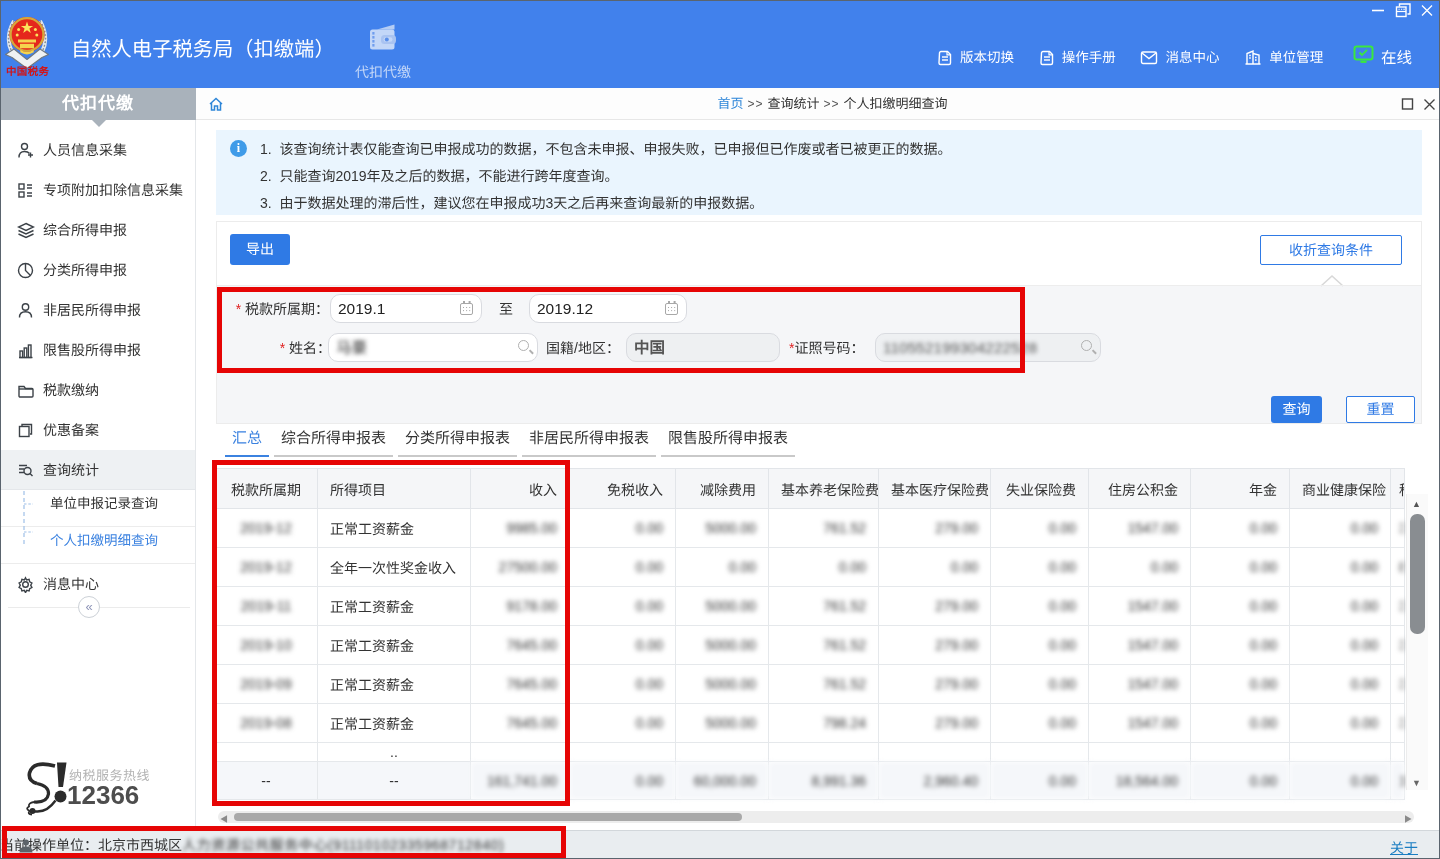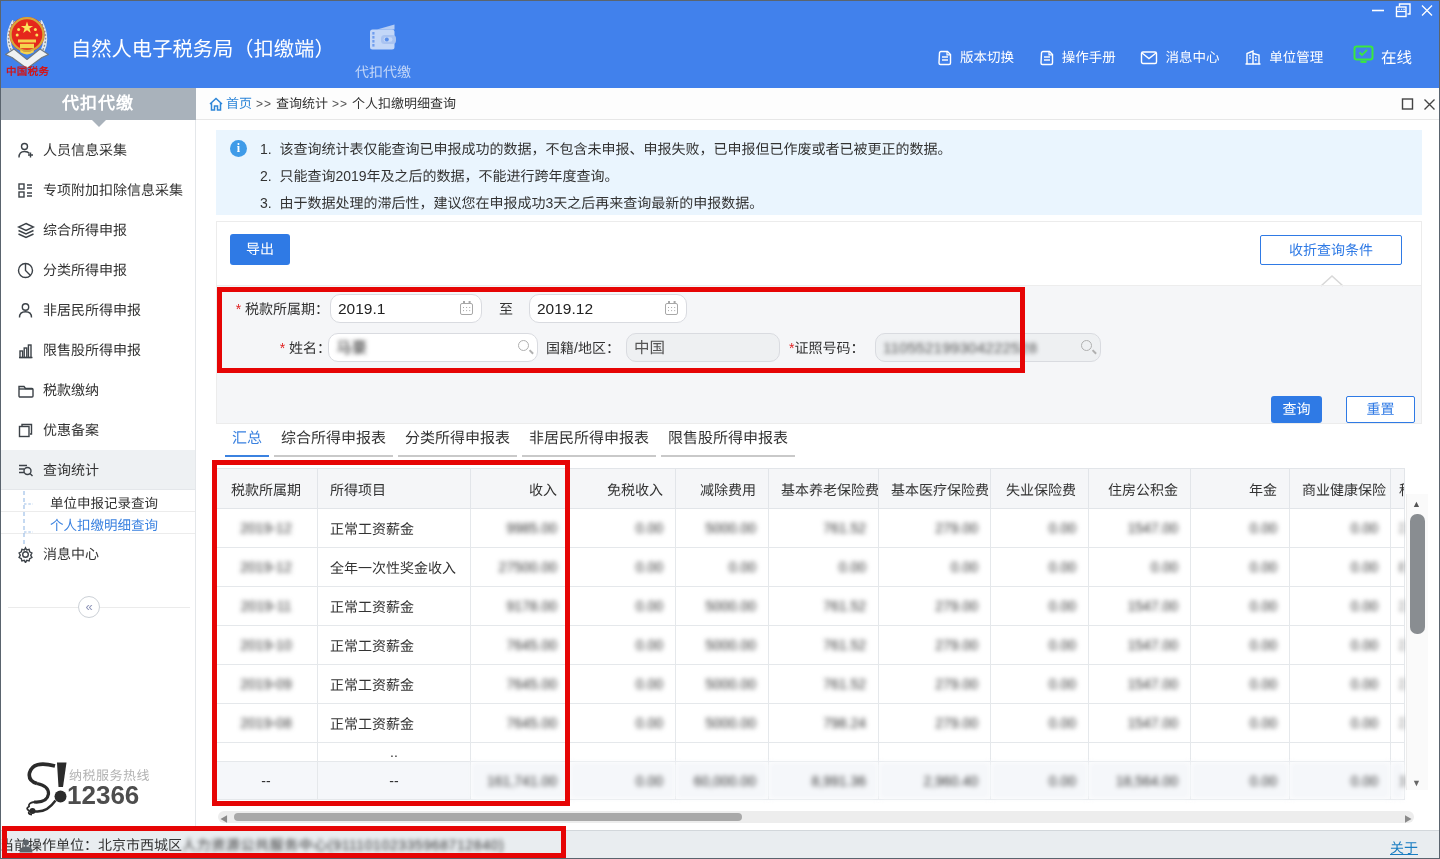--- a/index.html
+++ b/index.html
@@ -11,34 +11,34 @@
 #topbar{position:absolute;left:0;top:0;width:1440px;height:88px;background:#4181ec;}
 #winborder{position:absolute;left:0;top:0;width:1440px;height:859px;border:1px solid #5a646e;pointer-events:none;z-index:99;}
 #title{position:absolute;left:71px;top:32px;font-size:20.3px;color:#fff;letter-spacing:0;}
 #wallet-tab{position:absolute;left:348px;top:20px;width:70px;height:60px;text-align:center;}
 #wallet-tab .lbl{position:absolute;left:0;top:41px;width:70px;font-size:14px;color:#c3d7f8;}
 #winctl{position:absolute;right:0;top:0;width:140px;height:20px;}
 #navicons{position:absolute;right:28px;top:45px;height:22px;color:#fff;font-size:13.5px;}
 .navitem{display:inline-block;margin-left:21px;vertical-align:middle;}
 .navitem svg{vertical-align:-4px;margin-right:7px;}
 
-#crumbbar{position:absolute;left:196px;top:88px;width:1243px;height:32px;background:#fdfdfd;border-bottom:1px solid #e7e7e7;font-size:13px;line-height:31px;color:#333;}
+#crumbbar{position:absolute;left:196px;top:88px;width:1243px;height:32px;background:#fdfdfd;border-bottom:1px solid #e7e7e7;font-size:13px;line-height:31px;color:#333;text-align:center;}
 #crumbbar .home{color:#2e86d8;}
 #crumbbar .sep{color:#555;font-size:12px;letter-spacing:1px;margin:0 4px;}
 #smallctl{position:absolute;right:0;top:0;width:48px;height:32px;}
 
 #sidehead{position:absolute;left:0;top:88px;width:196px;height:32px;z-index:5;background:#a9b2bb;color:#fff;font-size:17px;font-weight:bold;text-align:center;line-height:32px;letter-spacing:1px;}
 #sidehead:after{content:"";position:absolute;left:92px;top:32px;border:7px solid transparent;border-top:7px solid #a9b2bb;}
 #sidebar{position:absolute;left:0;top:120px;width:196px;height:710px;background:#fff;border-right:1px solid #e4e7ea;}
 .mi{position:relative;height:40px;line-height:40px;font-size:14px;color:#333;}
 .mi svg{position:absolute;left:17px;top:12px;}
 .mi .t{position:absolute;left:43px;}
 .mi .ar{position:absolute;right:14px;top:17px;line-height:0;}
 .mi.g{background:#eef1f3;border-bottom:1px solid #e4e7ea;}
-.smi{position:relative;height:22px;line-height:28px;font-size:13.5px;color:#333;background:#fff;border-bottom:1px solid #ececec;}
+.smi{position:relative;height:37px;line-height:28px;font-size:13.5px;color:#333;background:#fff;border-bottom:1px solid #ececec;}
 .smi .t{position:absolute;left:50px;}
 .smi.sel .t{color:#3b82e0;}
 
 #main{position:absolute;left:196px;top:120px;width:1243px;height:710px;background:#fff;}
 #infobox{position:absolute;left:20px;top:10px;width:1206px;height:85px;background:#eaf5fe;font-size:14px;color:#333;}
 #infobox .ln{position:absolute;left:44px;}
 #iicon{position:absolute;left:14px;top:10px;width:17px;height:17px;border-radius:50%;background:#3f9be8;color:#fff;font-size:12px;font-weight:bold;text-align:center;line-height:17px;font-family:"Liberation Serif",serif;}
 #qcard{position:absolute;left:20px;top:101px;width:1206px;height:203px;border:1px solid #ececec;}
 .btn-blue{background:#2f7ae5;color:#fff;font-size:14px;text-align:center;border-radius:3px;}
 .btn-line{background:#fff;color:#2f7ae5;font-size:14px;text-align:center;border:1px solid #2f7ae5;border-radius:2px;}
@@ -303,21 +303,21 @@
     <span class="flab" style="left:10px;width:102px;"><b class="star">*</b> 税款所属期：</span>
     <span class="finput" style="left:113px;width:152px;">2019.1<span class="cal"></span></span>
     <span class="abs" style="left:282px;top:4px;">至</span>
     <span class="finput" style="left:312px;width:158px;">2019.12<span class="cal"></span></span>
   </div>
 
   <div class="frow abs" style="left:0;top:111px;width:1204px;height:29px;">
     <span class="flab" style="left:58px;width:56px;"><b class="star">*</b> 姓名：</span>
     <span class="finput" style="left:111px;width:210px;"><span class="blur2">马豪</span><span class="mag"></span></span>
     <span class="abs" style="left:329px;top:4px;">国籍/地区：</span>
-    <span class="finput dis" style="left:409px;width:154px;">中国</span>
+    <span class="finput dis" style="left:409px;width:154px;font-weight:bold;">中国</span>
     <span class="abs" style="left:572px;top:4px;"><b class="star">*</b>证照号码：</span>
     <span class="finput dis" style="left:658px;width:226px;"><span class="blur2">110552199304222528</span><span class="mag"></span></span>
   </div>
   <div class="btn-blue abs" style="left:1054px;top:174px;width:51px;height:27px;line-height:27px;">查询</div>
   <div class="btn-line abs" style="left:1129px;top:174px;width:69px;height:27px;line-height:25px;">重置</div>
 </div>
 <div id="tabs">
   <span class="tab act">汇总</span><span class="tab">综合所得申报表</span><span class="tab">分类所得申报表</span><span class="tab">非居民所得申报表</span><span class="tab">限售股所得申报表</span>
 </div>
 <div id="tbl">

